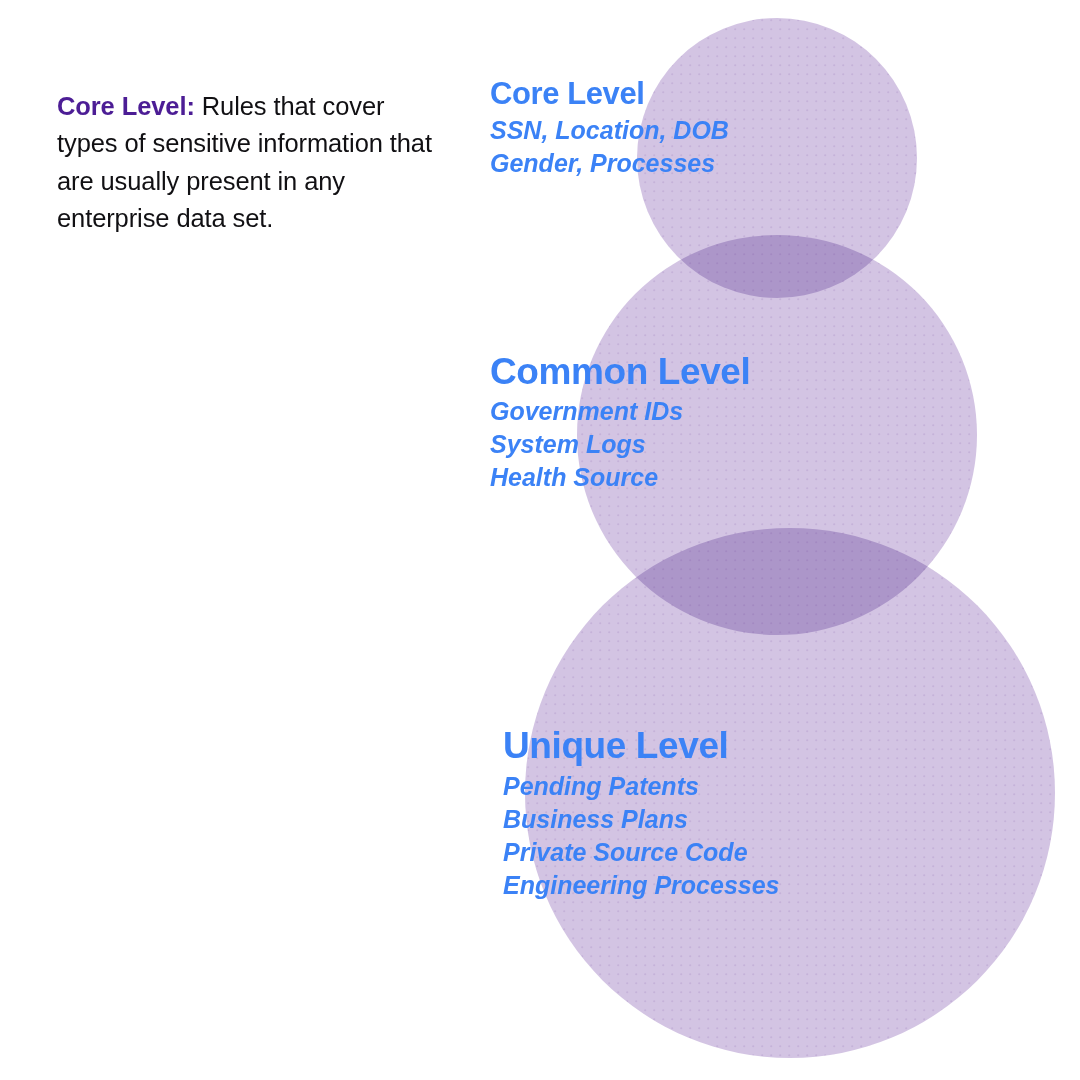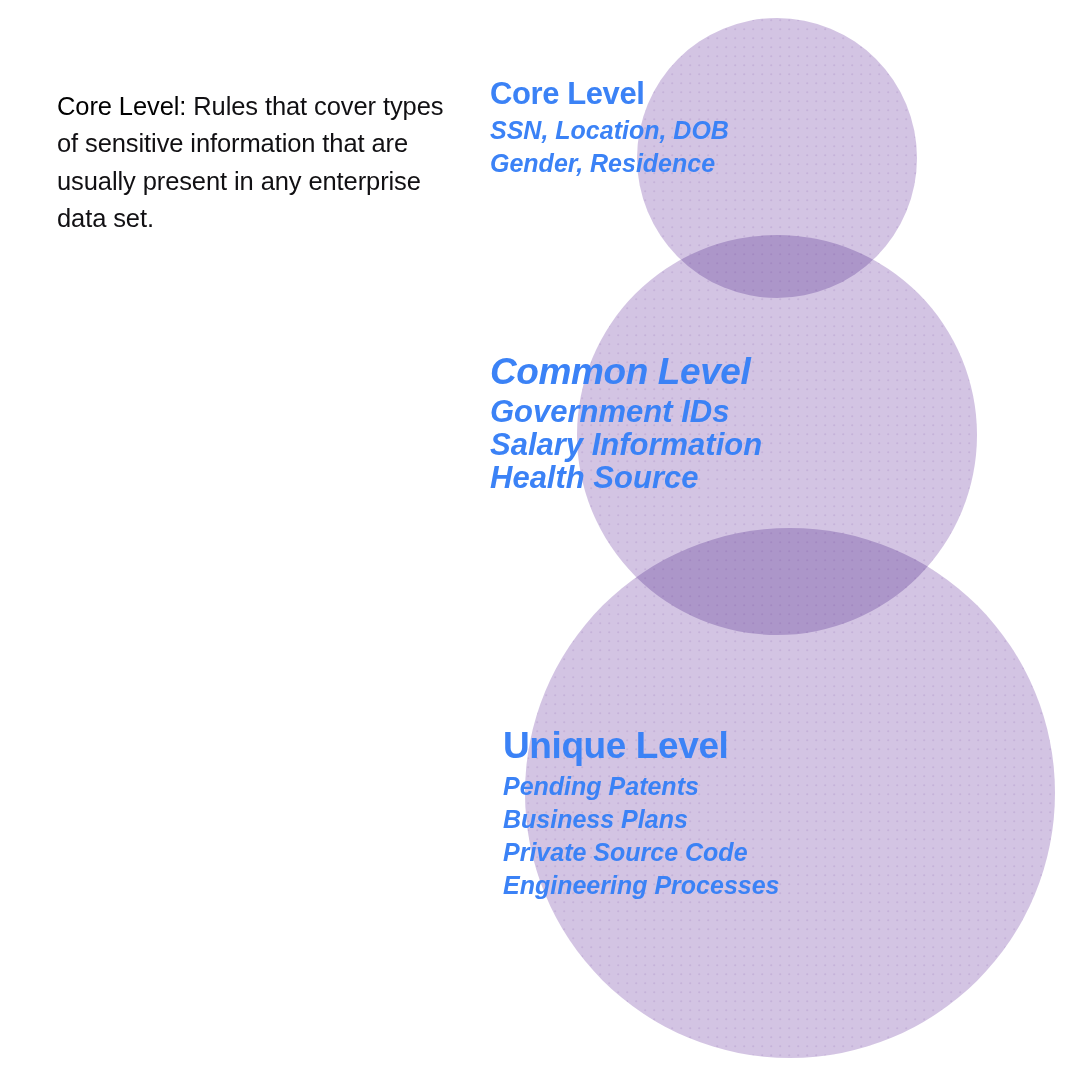--- a/index.html
+++ b/index.html
@@ -34,22 +34,22 @@
     position: absolute;
     left: 0;
     width: 392px;
     color: #111013;
     font-size: 25.5px;
     line-height: 37.5px;
     letter-spacing: -0.1px;
     font-weight: 400;
   }
   .desc-block .lead {
-    font-weight: 400;
-    color: #000000;
+    font-weight: 700;
+    color: #4c1d95;
   }
   #desc-core   { top: 62px; }
   #desc-common { top: 325px; }
   #desc-unique { top: 738px; }
 
   
   .venn {
     position: absolute;
     left: 490px;
     top: 0;
@@ -80,22 +80,22 @@
   }
   .circle-items div { white-space: nowrap; font-weight: bold; }
 
   
   #label-core { left: 0; top: 74px; width: 590px; }
   #label-core .circle-title { font-size: 31px; line-height: 40px; }
   #label-core .circle-items { font-size: 25px; line-height: 32.5px; }
 
   
   #label-common { left: 0; top: 348px; width: 590px; }
-  #label-common .circle-title { font-size: 37px; line-height: 47px; font-style: italic; }
-  #label-common .circle-items { font-size: 31px; line-height: 33px; }
+  #label-common .circle-title { font-size: 37px; line-height: 47px; }
+  #label-common .circle-items { font-size: 25px; line-height: 33px; }
 
   
   #label-unique { left: 13px; top: 722px; width: 590px; }
   #label-unique .circle-title { font-size: 37px; line-height: 48px; }
   #label-unique .circle-items { font-size: 25px; line-height: 33px; }
 </style>
 </head>
 <body>
 
 <div id="canvas">
@@ -142,29 +142,29 @@
       </g>
       <g clip-path="url(#clip-common)">
         <circle id="ov-b" cx="300" cy="793" r="265" fill="url(#dotsDark)"></circle>
       </g>
     </svg>
 
     <div class="circle-label" id="label-core">
       <div class="circle-title">Core Level</div>
       <div class="circle-items">
         <div>SSN, Location, DOB</div>
-        <div>Gender, Residence</div>
+        <div>Gender, Processes</div>
       </div>
     </div>
 
     <div class="circle-label" id="label-common">
       <div class="circle-title">Common Level</div>
       <div class="circle-items">
         <div>Government IDs</div>
-        <div>Salary Information</div>
+        <div>System Logs</div>
         <div>Health Source</div>
       </div>
     </div>
 
     <div class="circle-label" id="label-unique">
       <div class="circle-title">Unique Level</div>
       <div class="circle-items">
         <div>Pending Patents</div>
         <div>Business Plans</div>
         <div>Private Source Code</div>

